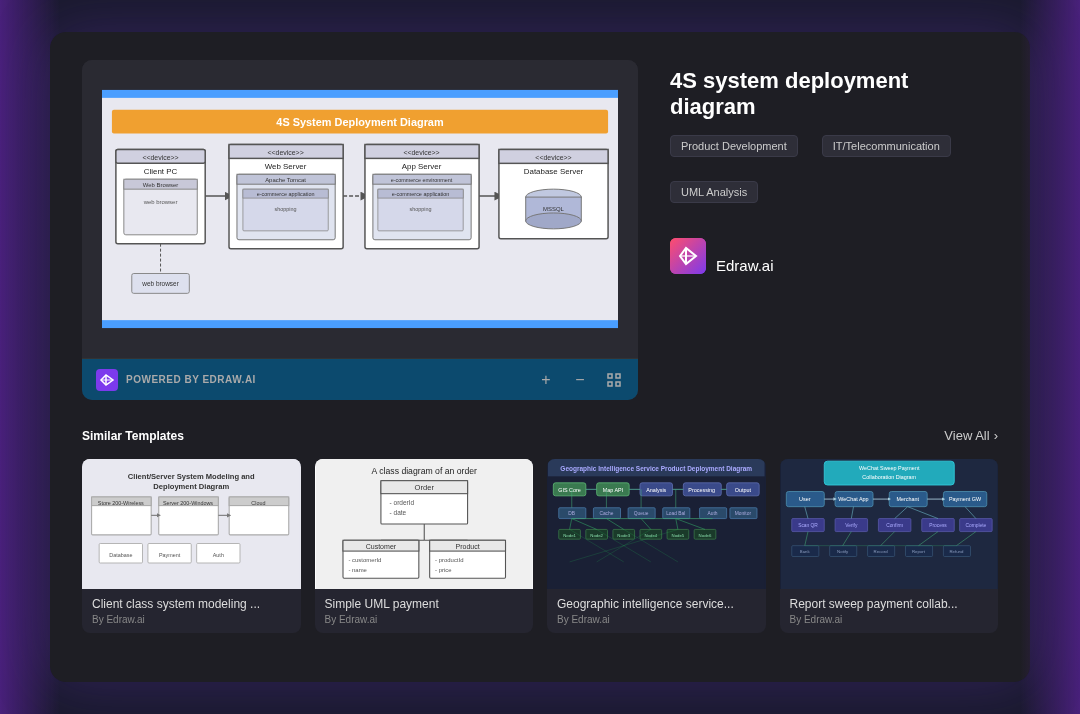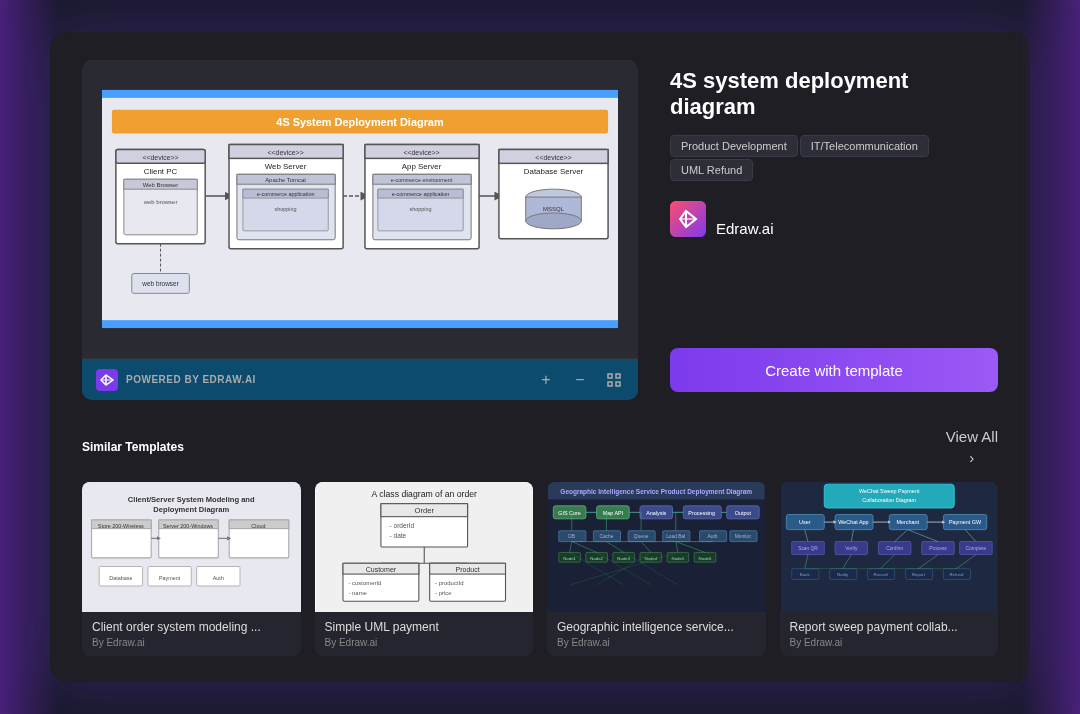--- a/index.html
+++ b/index.html
@@ -116,23 +116,23 @@
     .diagram-title {
       font-size: 22px;
       font-weight: 700;
       color: #ffffff;
       margin-bottom: 14px;
       line-height: 1.2;
     }
 
     .tags-row {
       display: flex;
-      gap: 2px;
+      gap: 24px;
       flex-wrap: wrap;
-      margin-bottom: 20px;
+      margin-bottom: 35px;
     }
 
     .tag {
       background: #2e2e38;
       color: #ccc;
       font-size: 11px;
       padding: 4px 10px;
       border-radius: 4px;
       border: 1px solid #3a3a48;
     }
@@ -188,26 +188,25 @@
     }
 
     .section-title {
       color: #ffffff;
       font-size: 12px;
       font-weight: 600;
     }
 
     .view-all {
       color: #ccc;
-      font-size: 15px;
+      font-size: 13px;
       cursor: pointer;
       display: flex;
       align-items: center;
       gap: 4px;
-      flex-direction: column;
     }
 
     .templates-grid {
       display: grid;
       grid-template-columns: repeat(4, 1fr);
       gap: 14px;
     }
 
     .template-card {
       background: #252530;
@@ -376,42 +375,41 @@
         </div>
       </div>
     </div>
 
     <div class="info-panel">
       <h1 class="diagram-title">4S system deployment diagram</h1>
 
       <div class="tags-row">
         <span class="tag">Product Development</span>
         <span class="tag">IT/Telecommunication</span>
-        <span class="tag">UML Refund</span>
+        <span class="tag">UML Analysis</span>
       </div>
 
       <div class="author-row">
         <div class="author-logo">
           <svg width="36" height="36" viewBox="0 0 36 36" xmlns="http://www.w3.org/2000/svg">
             <rect width="36" height="36" rx="6" fill="url(#logoGrad)"></rect>
             <defs>
               <linearGradient id="logoGrad" x1="0" y1="0" x2="1" y2="1">
                 <stop offset="0%" stop-color="#ff4d6d"></stop>
                 <stop offset="100%" stop-color="#7c3aed"></stop>
               </linearGradient>
             </defs>
             <path d="M10 18 L16 10 L26 18 L16 26 Z" fill="none" stroke="white" stroke-width="2"></path>
             <path d="M16 10 L16 26" stroke="white" stroke-width="2"></path>
             <path d="M10 18 L26 18" stroke="white" stroke-width="1.2"></path>
           </svg>
         </div>
         <span class="author-name">Edraw.ai</span>
       </div>
 
-      <button class="create-btn">Create with template</button>
     </div>
   </div>
 
   <div class="bottom-section">
     <div class="section-header">
       <h2 class="section-title">Similar Templates</h2>
       <div class="view-all">
         <span>View All</span>
         <span>›</span>
       </div>
@@ -444,21 +442,21 @@
             <rect x="105" y="78" width="40" height="18" fill="white" stroke="#aaa" stroke-width="0.8" rx="1"></rect>
             <text x="125" y="90" text-anchor="middle" font-size="5" font-family="Arial" fill="#555">Auth</text>
             <defs>
                 <marker id="a1" markerWidth="4" markerHeight="4" refX="2" refY="2" orient="auto">
                   <path d="M0,0 L4,2 L0,4 Z" fill="#777"></path>
                 </marker>
               </defs>
           </svg>
         </div>
         <div class="template-info">
-          <div class="template-name">Client order system modeling ...</div>
+          <div class="template-name">Client class system modeling ...</div>
           <div class="template-author">By Edraw.ai</div>
         </div>
       </div>
 
       <div class="template-card">
         <div class="template-thumb" style="background:#ffffff;">
           <svg viewBox="0 0 200 120" xmlns="http://www.w3.org/2000/svg">
             <rect width="200" height="120" fill="#f0f0f0"></rect>
             <text x="100" y="14" text-anchor="middle" font-size="8" font-family="Arial" fill="#222">A class diagram of an order</text>
 

